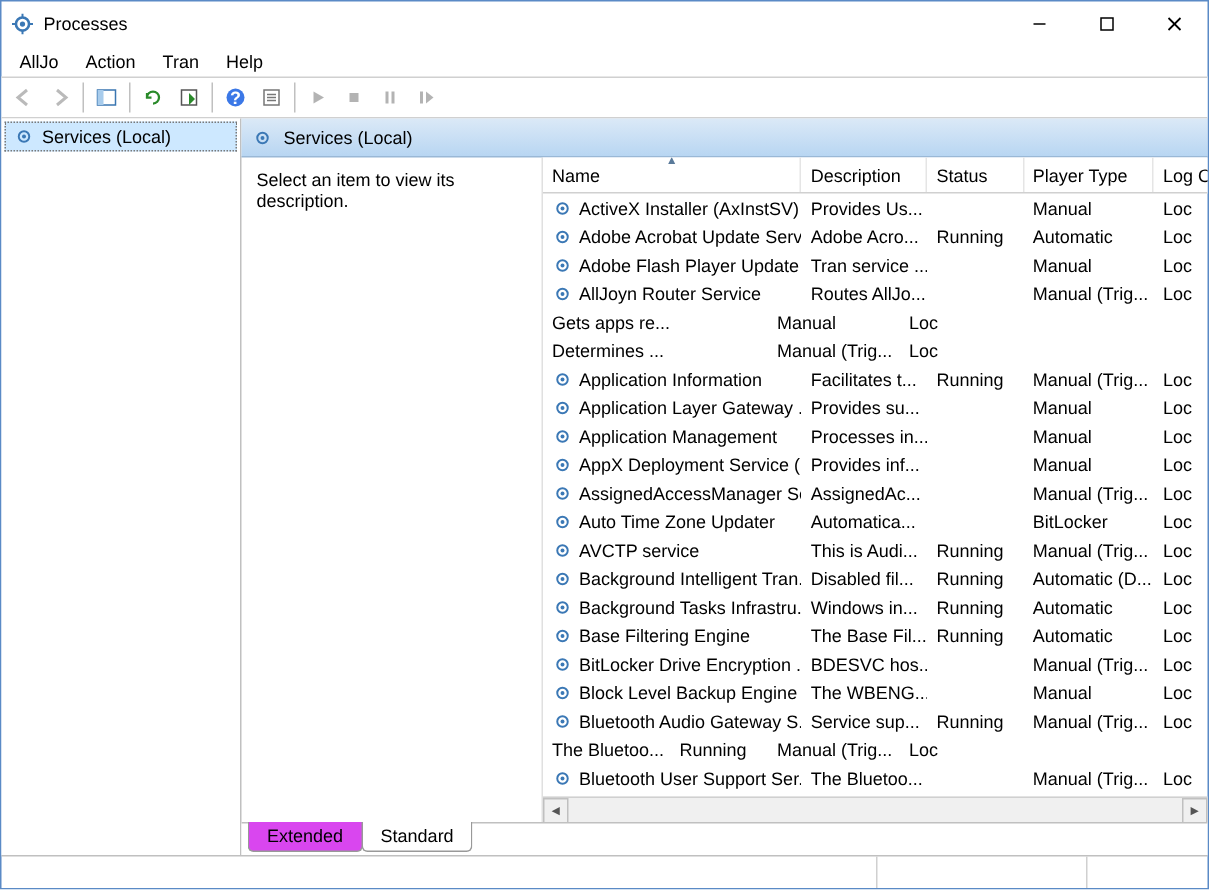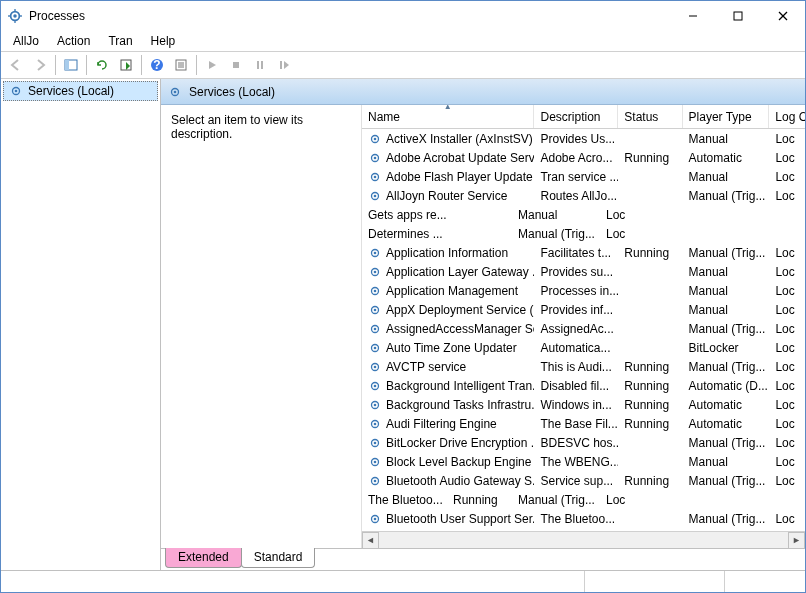--- a/index.html
+++ b/index.html
@@ -32,21 +32,21 @@
 .rows { flex:1; overflow:hidden; }
 .row { height:19px; display:flex; align-items:center; cursor:default; white-space:nowrap;}
 .cell { padding:0 6px; overflow:hidden; text-overflow:ellipsis; white-space:nowrap; display:flex; align-items:center; gap:4px;}
 .svc-icon { width:14px; height:14px; flex-shrink:0; display:flex; align-items:center; justify-content:center;}
 .hscroll { height:17px; background:#f0f0f0; display:flex; align-items:center; border-top:1px solid #d0d0d0;}
 .hscroll .arrow { width:17px; height:17px; display:flex; align-items:center; justify-content:center; background:#f0f0f0; border:1px solid #c0c0c0; cursor:default; font-size:9px; color:#555;}
 .hscroll .track { flex:1; height:17px;}
 .tabs-strip { height:22px; border-top:1px solid #c0c0c0; display:flex; align-items:flex-start; padding-left:4px; background:#fff;}
 .tab { padding:2px 12px 3px; border:1px solid #999; border-top:none; border-bottom-left-radius:4px; border-bottom-right-radius:4px; margin-right:-1px; background:#fff; cursor:default; position:relative; top:-1px;}
 .tab.active { background:#fff; z-index:2;}
-.tab.inactive { background:#f9a8d4;}
+.tab.inactive { background:#d946ef;}
 .statusbar { height:22px; border-top:1px solid #c0c0c0; display:flex;}
 .statusbar .cell-sb { border-right:1px solid #d0d0d0; }
 .gear-svg { width:14px; height:14px;}
 </style>
 </head>
 <body>
 
 <div class="window">
 
   <div class="titlebar">
@@ -410,21 +410,21 @@
                 <div class="cell" style="width:36px">Loc</div>
               </div>
               <div class="row">
                 <div class="cell" style="width:175px">
                   <span class="svc-icon">
                     <svg viewBox="0 0 16 16" width="14" height="14">
                       <circle cx="8" cy="8" r="4" fill="none" stroke="#3b78b5" stroke-width="1.5"></circle>
                       <circle cx="8" cy="8" r="1.5" fill="#3b78b5"></circle>
                     </svg>
                   </span>
-                  <span>Audi Filtering Engine</span>
+                  <span>Base Filtering Engine</span>
                 </div>
                 <div class="cell" style="width:85px">The Base Fil...</div>
                 <div class="cell" style="width:65px">Running</div>
                 <div class="cell" style="width:88px">Automatic</div>
                 <div class="cell" style="width:36px">Loc</div>
               </div>
               <div class="row">
                 <div class="cell" style="width:175px">
                   <span class="svc-icon">
                     <svg viewBox="0 0 16 16" width="14" height="14">

